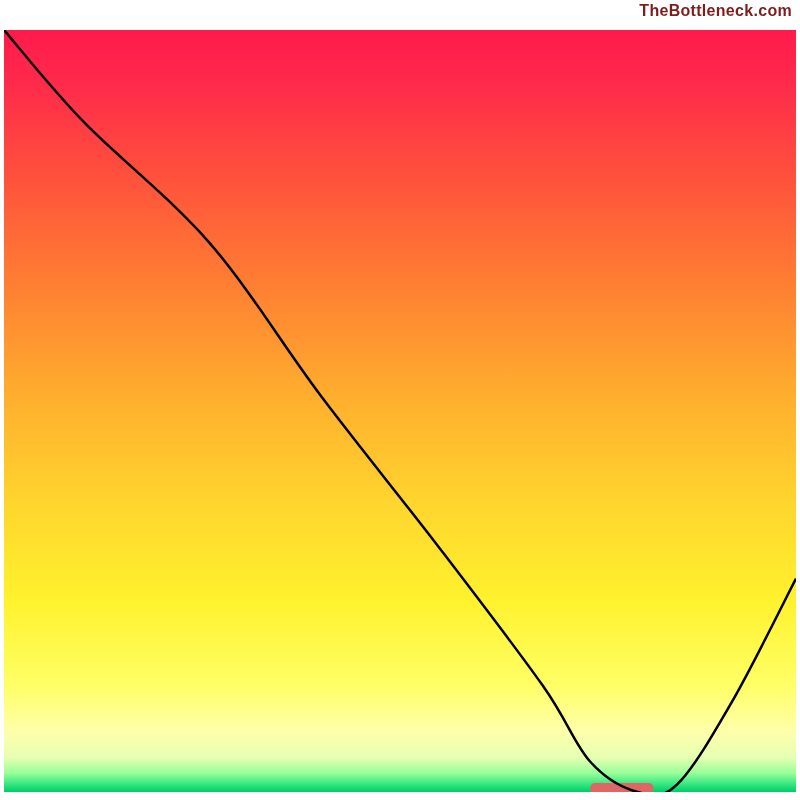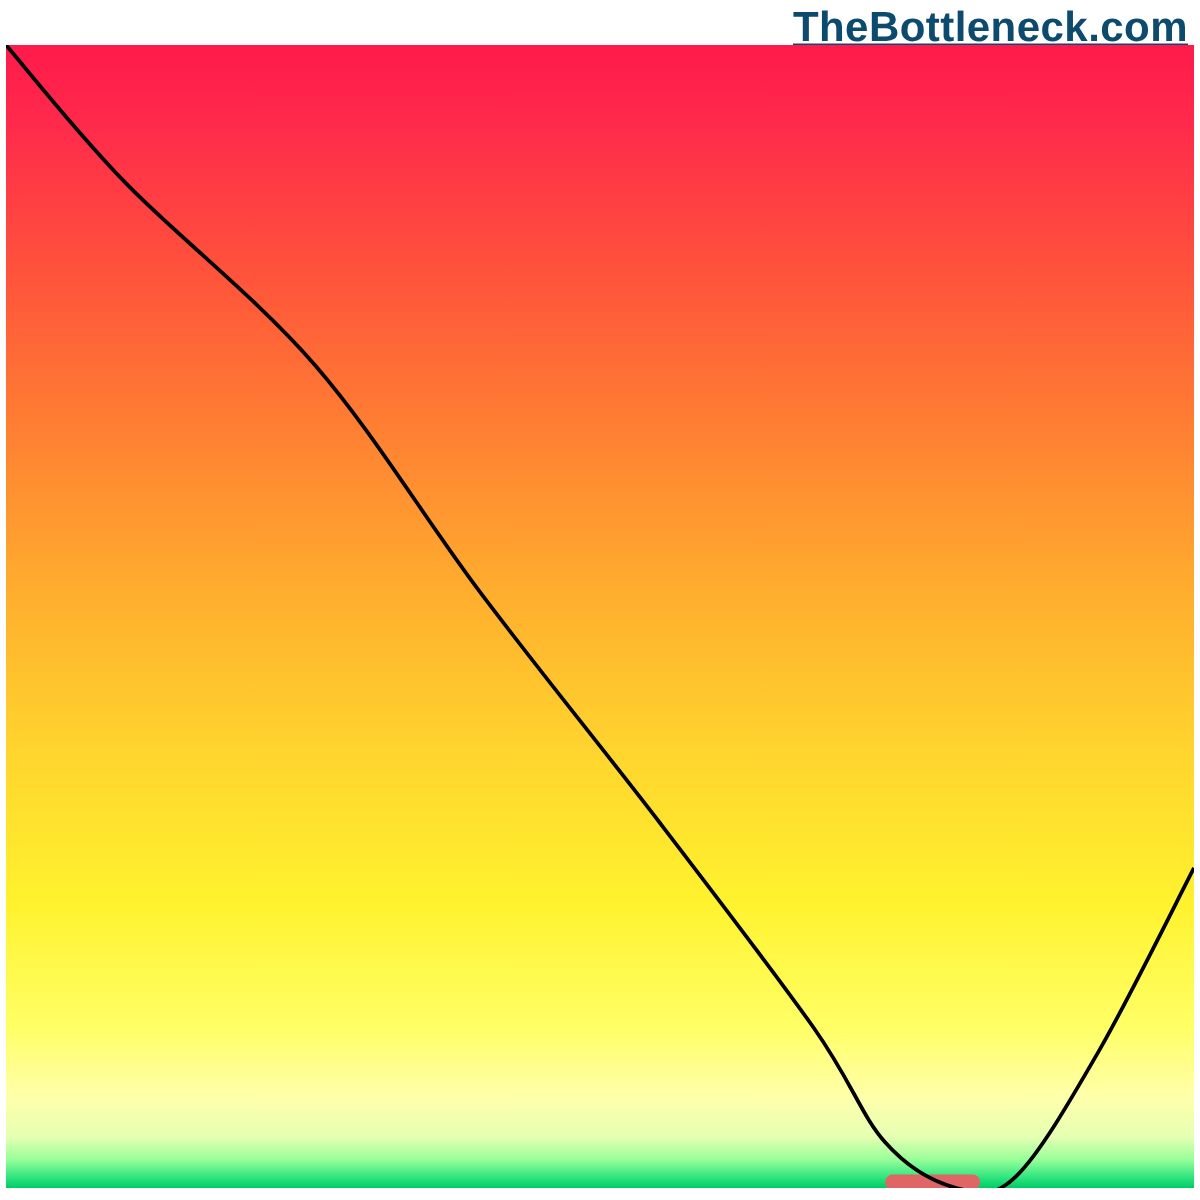--- a/index.html
+++ b/index.html
@@ -13,26 +13,25 @@
   }
   .frame {
     position: relative;
     width: 800px;
     height: 800px;
   }
   .watermark {
     position: absolute;
     top: 2px;
     right: 8px;
-    font-size: 28px;
+    font-size: 16px;
     font-weight: 600;
-    color: #0c4a6e;
+    color: #7f1d1d;
     font-family: Arial, sans-serif;
     letter-spacing: 0.3px;
-    text-decoration: underline;
   }
   
   .plot {
     position: absolute;
     left: 4px;
     top: 30px;
     width: 792px;   
     height: 762px;  
   }
   .plot svg {

